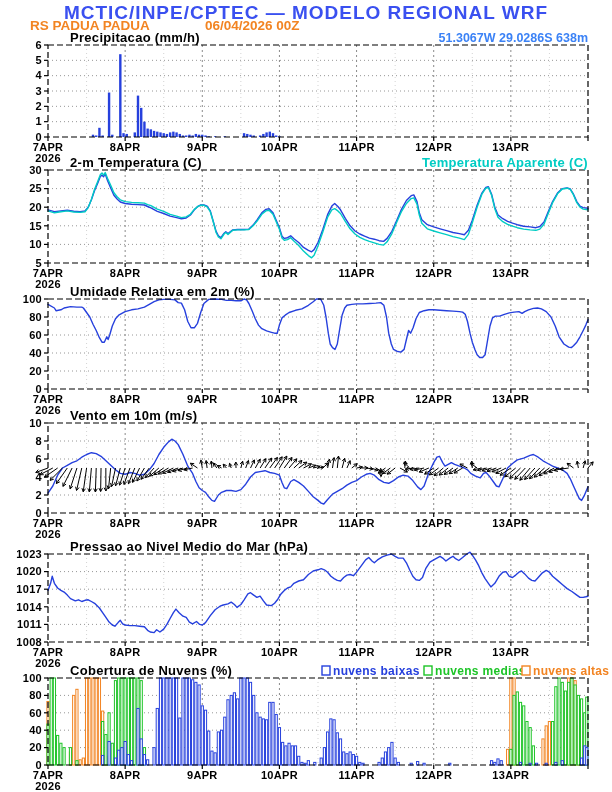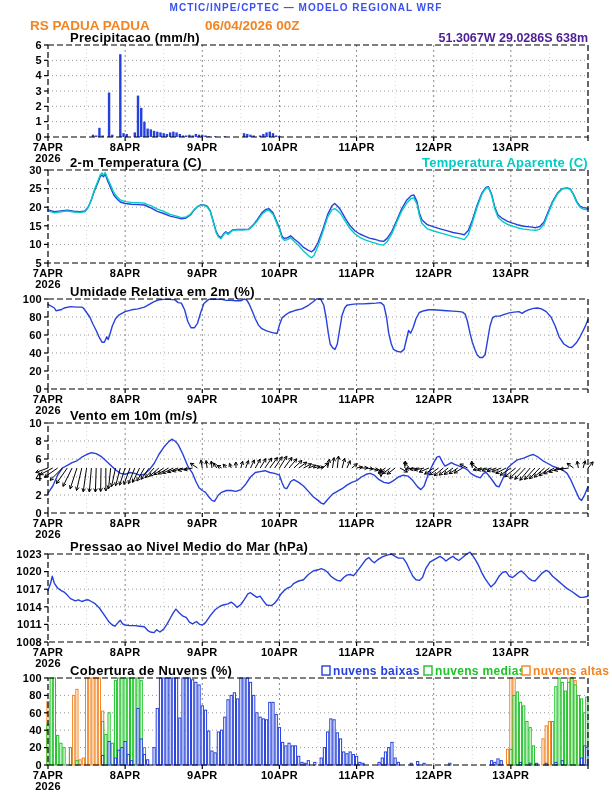--- a/index.html
+++ b/index.html
@@ -1,37 +1,37 @@
 <!DOCTYPE html>
 <html><head>
 <meta charset="utf-8">
 <style>
   html,body{margin:0;padding:0;background:#ffffff;}
   .page{position:relative;width:612px;height:792px;background:#fff;overflow:hidden;
         font-family:"Liberation Sans",sans-serif;}
   .hdr1{position:absolute;top:2px;left:0;width:612px;text-align:center;
-        font-size:10px;font-weight:bold;letter-spacing:1px;}
+        font-size:19px;font-weight:bold;letter-spacing:1px;}
   .hdr2{position:absolute;top:18px;left:0;width:612px;height:15px;
         font-size:13.5px;font-weight:bold;}
   .hdr2 .station{position:absolute;left:30px;top:0;}
   .hdr2 .run{position:absolute;left:205px;top:0;}
   .hdr3{position:absolute;top:31px;left:0;width:588px;text-align:right;
         font-size:12.5px;font-weight:bold;}
   svg text{font-family:"Liberation Sans",sans-serif;font-weight:bold;letter-spacing:0.3px;}
 </style>
 </head>
 <body>
 
 <div class="page">
   <div class="hdr1" style="color: rgb(58, 80, 240);">MCTIC/INPE/CPTEC — MODELO REGIONAL WRF</div>
   <div class="hdr2" style="color: rgb(242, 132, 34);">
     <span class="station">RS PADUA PADUA</span>
     <span class="run">06/04/2026 00Z</span>
   </div>
-  <div class="hdr3" style="color: #4c1d95;">51.3067W 29.0286S 638m</div>
+  <div class="hdr3" style="color: #3b82f6;">51.3067W 29.0286S 638m</div>
   <svg id="charts" width="612" height="792" viewBox="0 0 612 792" style="position:absolute;top:0;left:0;">
       <g>
         <line x1="48" y1="121.66666666666667" x2="588" y2="121.66666666666667" stroke="#8a8a8a" stroke-width="0.9" stroke-dasharray="1 3"></line>
         <line x1="48" y1="106.33333333333333" x2="588" y2="106.33333333333333" stroke="#8a8a8a" stroke-width="0.9" stroke-dasharray="1 3"></line>
         <line x1="48" y1="91" x2="588" y2="91" stroke="#8a8a8a" stroke-width="0.9" stroke-dasharray="1 3"></line>
         <line x1="48" y1="75.66666666666666" x2="588" y2="75.66666666666666" stroke="#8a8a8a" stroke-width="0.9" stroke-dasharray="1 3"></line>
         <line x1="48" y1="60.33333333333333" x2="588" y2="60.33333333333333" stroke="#8a8a8a" stroke-width="0.9" stroke-dasharray="1 3"></line>
         <line x1="86.57142857142857" y1="45" x2="86.57142857142857" y2="137" stroke="#c8c8c8" stroke-width="0.8" stroke-dasharray="1 3"></line>
         <line x1="125.14285714285714" y1="45" x2="125.14285714285714" y2="137" stroke="#8a8a8a" stroke-width="1" stroke-dasharray="2 3"></line>
         <line x1="163.71428571428572" y1="45" x2="163.71428571428572" y2="137" stroke="#c8c8c8" stroke-width="0.8" stroke-dasharray="1 3"></line>

